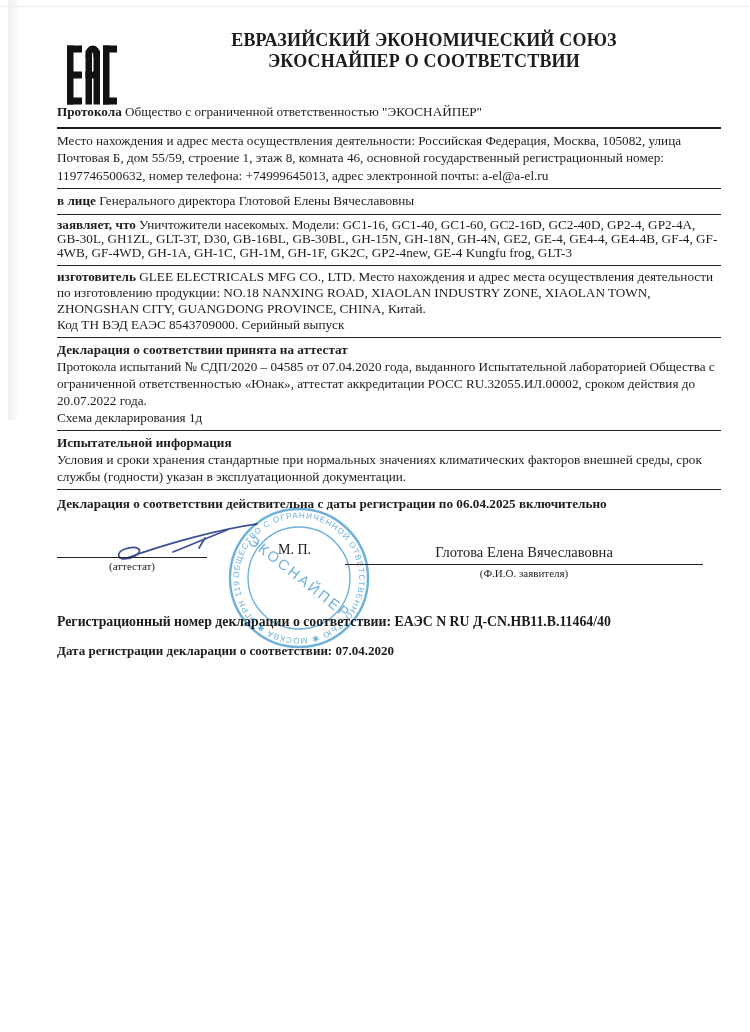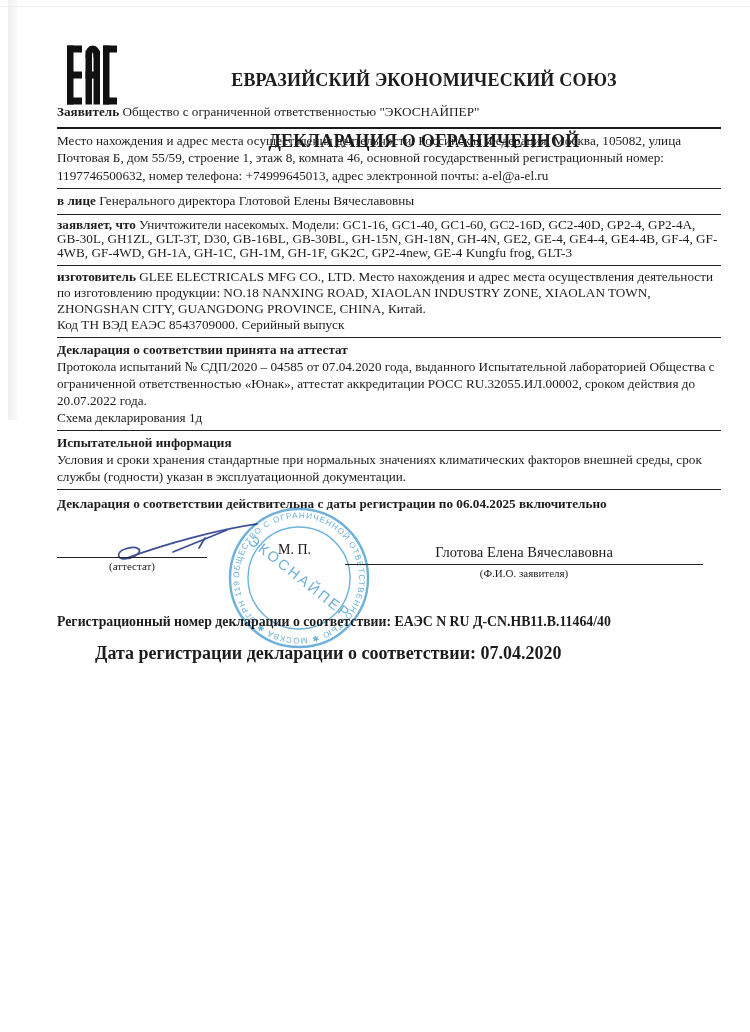--- a/index.html
+++ b/index.html
@@ -19,21 +19,21 @@
     position:absolute; left:0; top:6px; width:750px; height:1px;
     background:#ededeb;
   }
   .page{
     position:absolute; left:57px; top:0; width:664px;
   }
   
   .header{ position:relative; height:100px; }
   .eac-logo{ position:absolute; left:10px; top:44px; }
   .titles{ position:absolute; left:90px; right:20px; top:30px; text-align:center; }
-  .titles .t{ font-weight:bold; font-size:18px; line-height:21px; letter-spacing:.2px;margin-top:40px; }
+  .titles .t{ font-weight:bold; font-size:18px; line-height:21px; letter-spacing:.2px; }
   
   .sec{ padding:3px 0 4px 0; border-bottom:1.5px solid #222; font-size:13.2px; line-height:17.5px; }
   .sec.first{ border-bottom:2.5px solid #1a1a1a; padding-bottom:6px; }
   .sec.tight{ line-height:14px; padding-bottom:5px; }
   .sec.mid{ line-height:16px; }
   .sec.l17{ line-height:17px; }
   b.lbl{ font-weight:bold; }
   .hdr{ font-weight:bold; }
   .validity{ font-weight:bold; border-bottom:none; padding-top:5px; }
   
@@ -41,21 +41,21 @@
   .sig-left{ position:absolute; left:0; top:41px; width:150px; }
   .sig-right{ position:absolute; left:288px; top:28px; width:358px; text-align:center; }
   .rule{ height:0; border-bottom:1.3px solid #222; }
   .caption{ font-size:11px; text-align:center; padding-top:2px; }
   .mp{ position:absolute; left:221px; top:26px; font-size:14px; }
   .fio-name{ font-size:14.5px; padding-bottom:3px; }
   .sig-scribble{ position:absolute; left:58px; top:6px; }
   .stamp{ position:absolute; left:168px; top:-12px; mix-blend-mode:multiply; }
   
   .regrow{ font-weight:bold; font-size:13.8px; padding-top:2px; }
-  .daterow{ font-weight:bold; font-size:18px; margin-top:13px;margin-left:38px; }
+  .daterow{ font-weight:bold; font-size:13px; margin-top:13px; }
 </style>
 </head>
 <body>
 
 <div class="scan-edge-left"></div>
 <div class="scan-edge-top"></div>
 
 <div class="page">
 
   <div class="header">
@@ -74,26 +74,26 @@
           <rect x="37" y="52" width="29" height="14"></rect>
 
           <rect x="72" y="0" width="13" height="118"></rect>
           <rect x="72" y="0" width="28" height="14"></rect>
           <rect x="72" y="104" width="28" height="14"></rect>
         </g>
       </svg>
     </div>
     <div class="titles">
       <div class="t">ЕВРАЗИЙСКИЙ ЭКОНОМИЧЕСКИЙ СОЮЗ</div>
-      <div class="t">ДЕКЛАРАЦИЯ О ОГРАНИЧЕННОЙ</div>
+      <div class="t">ЭКОСНАЙПЕР О СООТВЕТСТВИИ</div>
     </div>
   </div>
 
   <div class="sec first noheight">
-    <b class="lbl">Заявитель</b>
+    <b class="lbl">Протокола</b>
     <span>Общество с ограниченной ответственностью "ЭКОСНАЙПЕР"</span>
   </div>
 
   <div class="sec">
     <span>Место нахождения и адрес места осуществления деятельности: Российская Федерация, Москва, 105082, улица Почтовая Б, дом 55/59, строение 1, этаж 8, комната 46, основной государственный регистрационный номер: 1197746500632, номер телефона: +74999645013, адрес электронной почты: a-el@a-el.ru</span>
   </div>
 
   <div class="sec">
     <b class="lbl">в лице</b>
     <span>Генерального директора Глотовой Елены Вячеславовны</span>

